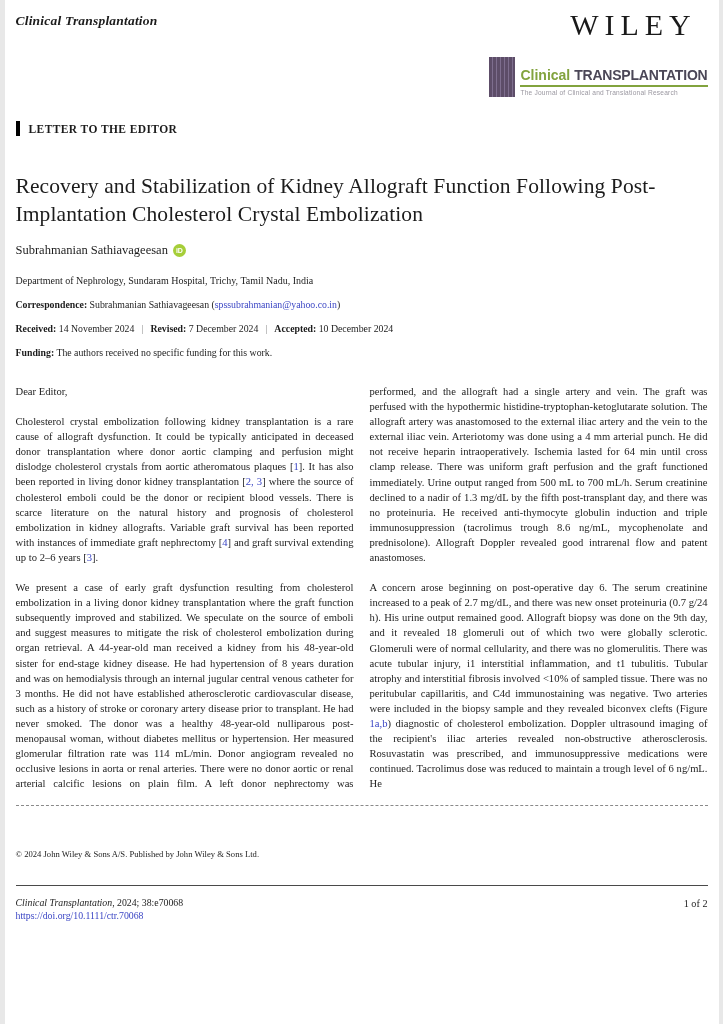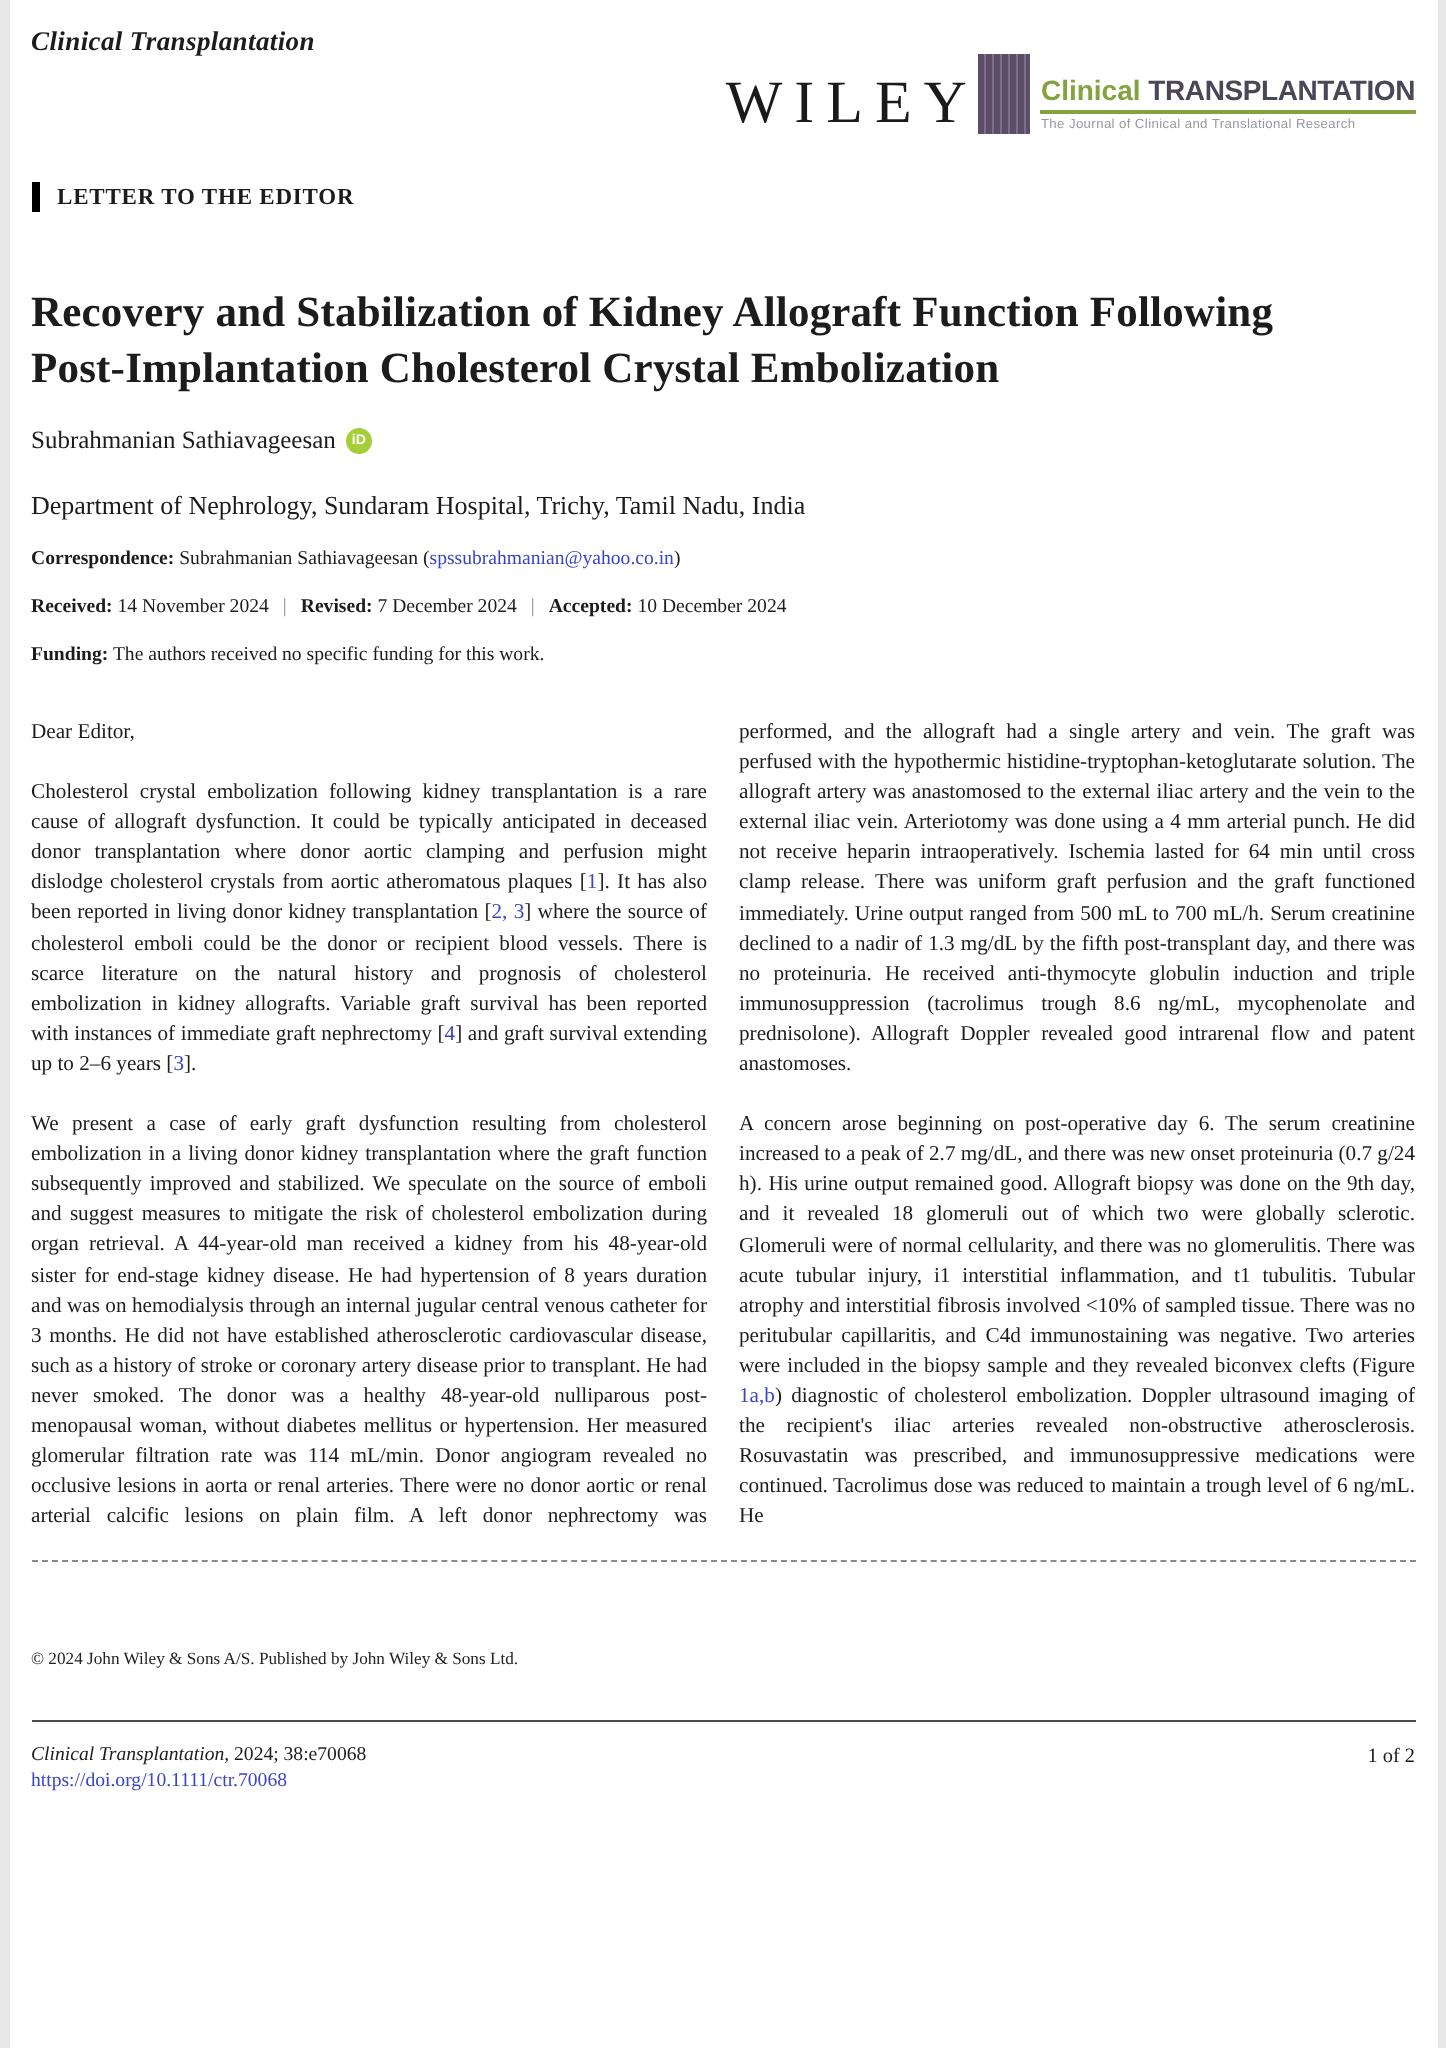--- a/index.html
+++ b/index.html
@@ -5,44 +5,44 @@
   * { margin:0; padding:0; box-sizing:border-box; }
   html,body { background:#e8e8e8; }
   .page {
     width:714px; height:1024px; margin:0 auto; background:#ffffff;
     font-family:"Liberation Serif", serif; color:#1c1c1c;
     padding:10px 11px; position:relative; overflow:hidden;
   }
   
   .masthead { display:flex; justify-content:space-between; align-items:flex-start; }
   .running-head { font-size:13.5px; font-weight:bold; font-style:italic; padding-top:3px; letter-spacing:0.2px; }
-  .logo-col { display:flex; flex-direction:row; align-items:flex-end; }
+  .logo-col { display:flex; flex-direction:column; align-items:center; }
   .wiley { font-family:"Liberation Serif", serif; font-size:30px; letter-spacing:6px; line-height:1; margin-left:70px; color:#1a1a1a; }
   .journal-logo { margin-top:17px; display:flex; gap:5px; align-items:stretch; }
   .logo-block { width:26px; height:40px;
     background:repeating-linear-gradient(to right, #5d4d68 0px, #5d4d68 3px, #7e6e8e 3px, #7e6e8e 4px); }
   .logo-textwrap { display:flex; flex-direction:column; justify-content:flex-end; padding-bottom:1px; }
   .logo-line1 { font-family:"Liberation Sans", sans-serif; font-size:14px; font-weight:bold; white-space:nowrap; line-height:1.1; }
   .logo-green { color:#82a33e; }
   .logo-dark { color:#4b4757; letter-spacing:-0.2px; }
   .logo-rule { height:2px; background:#82a33e; margin:2px 0 2px; }
   .tagline { font-family:"Liberation Sans", sans-serif; font-size:6.6px; color:#9a97a0; letter-spacing:0.2px; }
   
   .section-label { margin-top:24px; display:flex; align-items:center; gap:9px;text-align:center; }
   .bar { width:4px; height:15px; background:#000; }
   .label-text { font-size:11.5px; font-weight:bold; letter-spacing:0.4px; }
   
-  .title { margin-top:36px; font-size:21.5px; line-height:28px; font-weight:bold; max-width:670px; letter-spacing:0.1px; }
+  .title { margin-top:36px; font-size:21.5px; line-height:28px; font-weight:normal; max-width:670px; letter-spacing:0.1px; }
   .author-row { margin-top:15px; font-size:12.5px; display:flex; align-items:center; gap:5px; }
   .orcid {
     width:13px; height:13px; border-radius:50%; background:#a6ce39; color:#fff;
     font-family:"Liberation Sans", sans-serif; font-size:7px; font-weight:bold;
     display:inline-flex; align-items:center; justify-content:center; cursor:pointer;
   }
-  .affiliation { margin-top:17px; font-size:13px; }
+  .affiliation { margin-top:17px; font-size:10px; }
   .meta-line { margin-top:13px; font-size:9.8px;font-family:Liberation Serif, serif; }
   .meta-line b { font-weight:bold; }
   .sep { color:#888; margin:0 7px; }
   a.link, .link { color:#3a45c4; text-decoration:none; cursor:pointer; }
   
   .columns { display:flex; gap:16px; margin-top:26px; }
   .col { width:343px; }
   .col p { font-size:10.6px; line-height:15.1px; text-align:justify; margin-bottom:15px; }
   .col p.cont { text-align-last:justify; margin-bottom:0; }
   .ref { color:#3a45c4; cursor:pointer; }

